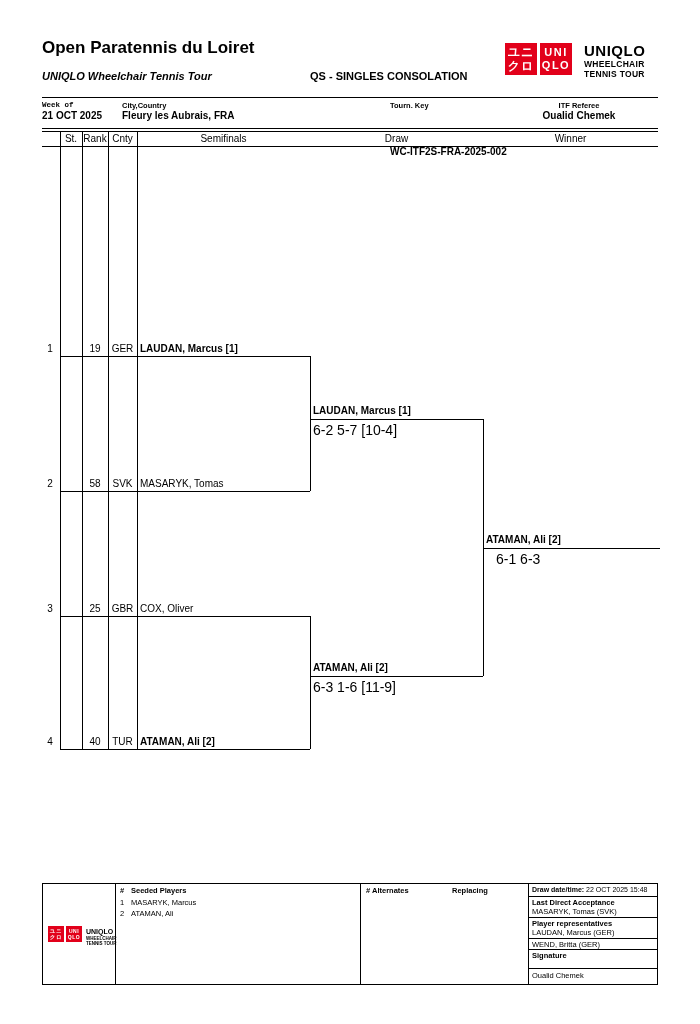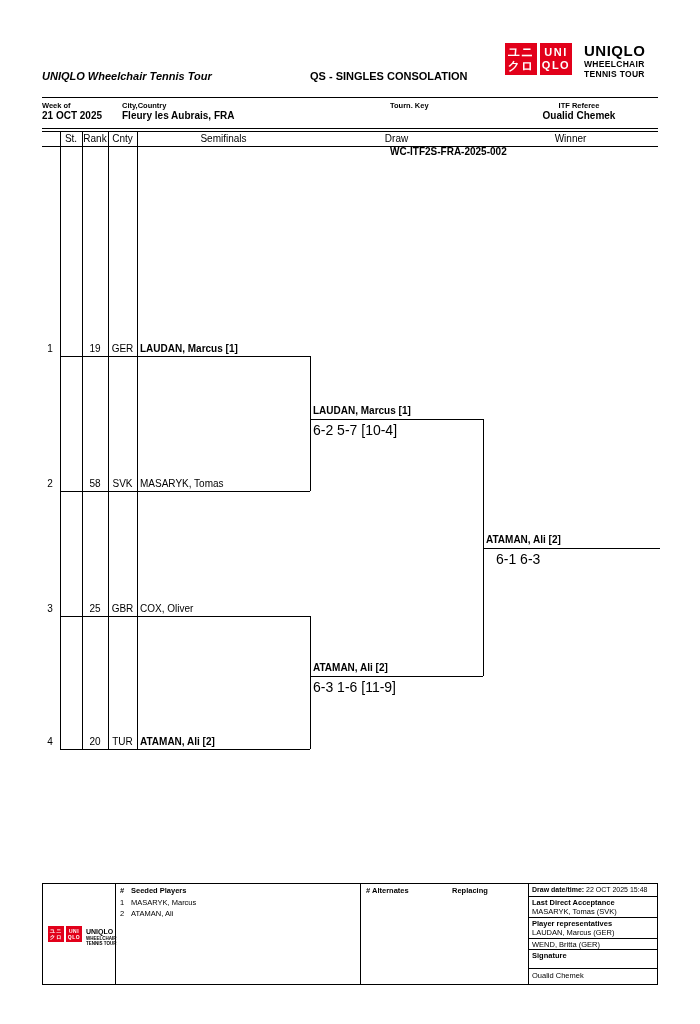--- a/index.html
+++ b/index.html
@@ -34,40 +34,41 @@
   .brand-sm .l2 { font-size:4.5px; font-weight:bold; line-height:5px; }
   .brand-sm .l3 { font-size:4.5px; font-weight:bold; line-height:5px; }
   .box { position:absolute; border:1px solid #000; }
   .num { display:inline-block; width:11px; }
 </style>
 </head>
 <body>
 
 <div class="page">
 
+  <div class="abs b fs17" style="left:42px; top:38px;">Open Paratennis du Loiret</div>
   <div class="abs b i fs11" style="left:42px; top:70px;">UNIQLO Wheelchair Tennis Tour</div>
   <div class="abs b fs11" style="left:310px; top:70px;">QS - SINGLES CONSOLATION</div>
 
   <div class="red-sq sq-lg" style="left:505px; top:43px;">
     <div class="jp">ユニ</div>
     <div class="jp">クロ</div>
   </div>
   <div class="red-sq sq-lg" style="left:540px; top:43px;">
     <div class="en">UNI</div>
     <div class="en">QLO</div>
   </div>
   <div class="abs brand-lg" style="left:584px; top:43px;">
     <div class="l1">UNIQLO</div>
     <div class="l2">WHEELCHAIR</div>
     <div class="l3">TENNIS TOUR</div>
   </div>
 
   <div class="hline" style="left:42px; top:97px; width:616px;"></div>
 
-  <div class="abs b fs75" style="left:42px; top:101px;">Week of</div>
+  <div class="abs b fs75" style="left:42px; top:101px;font-family:Liberation Mono, monospace;">Week of</div>
   <div class="abs b fs10" style="left:42px; top:110px;">21 OCT 2025</div>
   <div class="abs b fs75" style="left:122px; top:101px;">City,Country</div>
   <div class="abs b fs10" style="left:122px; top:110px;">Fleury les Aubrais, FRA</div>
   <div class="abs b fs75" style="left:390px; top:101px;">Tourn. Key</div>
   <div class="abs b fs10" style="left:390px; top:110px;margin-top:36px;">WC-ITF2S-FRA-2025-002</div>
   <div class="abs b fs75 rt" style="left:500px; top:101px; width:158px;">ITF Referee</div>
   <div class="abs b fs10 rt" style="left:500px; top:110px; width:158px;">Oualid Chemek</div>
 
   <div class="hline" style="left:42px; top:128px; width:616px;"></div>
   <div class="hline" style="left:42px; top:131px; width:616px;"></div>
@@ -97,21 +98,21 @@
   <div class="abs fs10" style="left:140px; top:478px;">MASARYK, Tomas</div>
   <div class="hline" style="left:60px; top:491px; width:250px;"></div>
 
   <div class="abs fs10 rt" style="left:42px; top:603px; width:16px;">3</div>
   <div class="abs fs10 ctr" style="left:82px; top:603px; width:26px;">25</div>
   <div class="abs fs10 ctr" style="left:108px; top:603px; width:29px;">GBR</div>
   <div class="abs fs10" style="left:140px; top:603px;">COX, Oliver</div>
   <div class="hline" style="left:60px; top:616px; width:250px;"></div>
 
   <div class="abs fs10 rt" style="left:42px; top:736px; width:16px;">4</div>
-  <div class="abs fs10 ctr" style="left:82px; top:736px; width:26px;">20</div>
+  <div class="abs fs10 ctr" style="left:82px; top:736px; width:26px;">40</div>
   <div class="abs fs10 ctr" style="left:108px; top:736px; width:29px;">TUR</div>
   <div class="abs fs10 b" style="left:140px; top:736px;">ATAMAN, Ali [2]</div>
   <div class="hline" style="left:60px; top:749px; width:250px;"></div>
 
   <div class="vline" style="left:310px; top:356px; height:135px;"></div>
   <div class="vline" style="left:310px; top:616px; height:133px;"></div>
   <div class="vline" style="left:483px; top:419px; height:257px;"></div>
 
   <div class="abs fs10 b" style="left:313px; top:405px;">LAUDAN, Marcus [1]</div>
   <div class="hline" style="left:310px; top:419px; width:173px;"></div>

